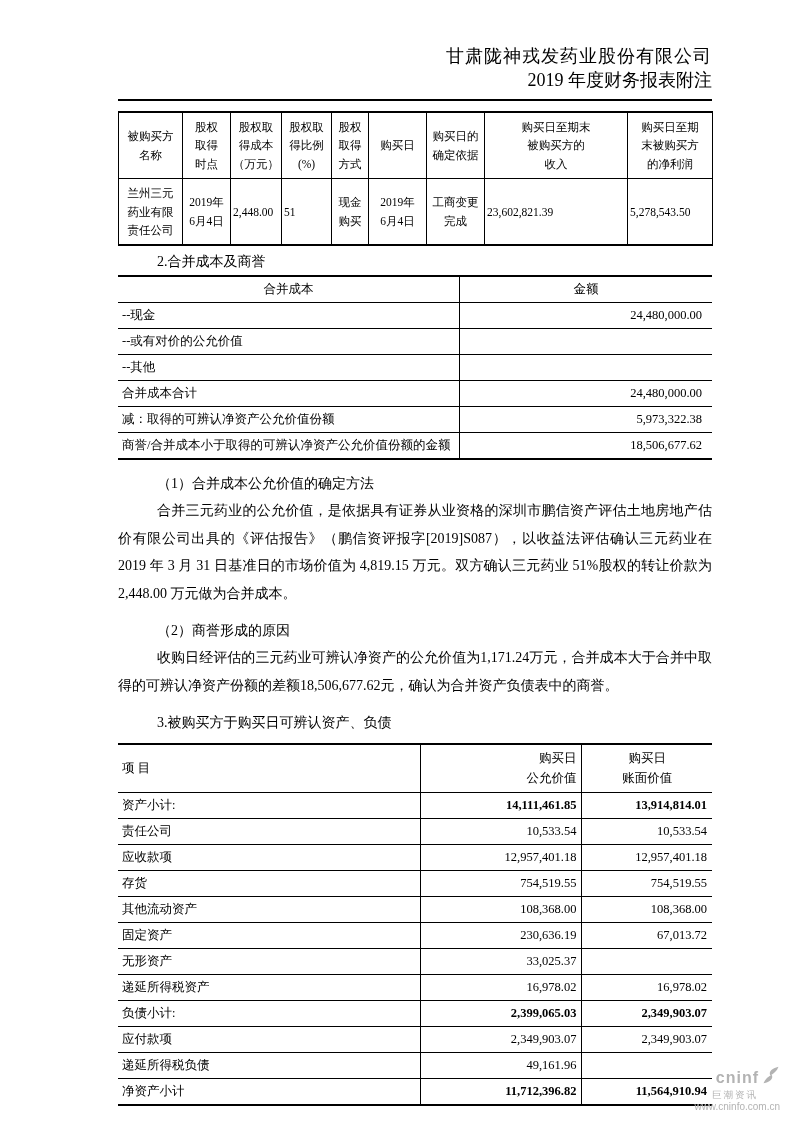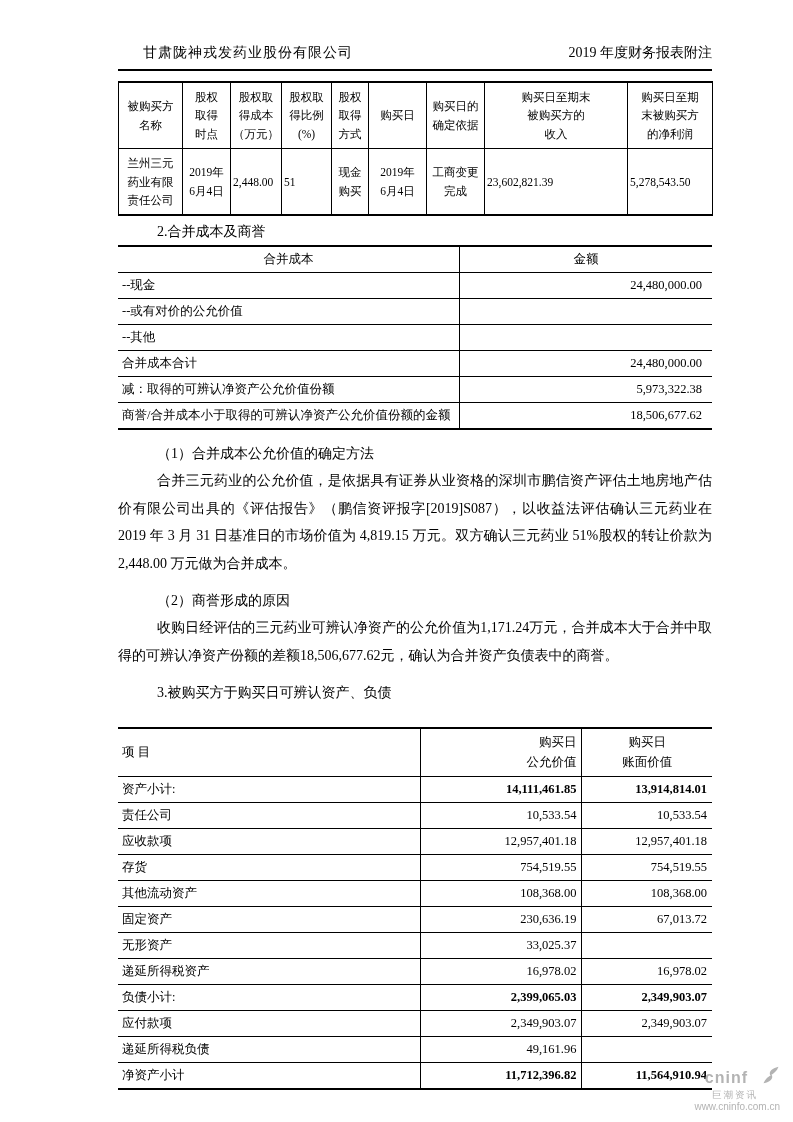--- a/index.html
+++ b/index.html
@@ -8,21 +8,21 @@
     width:793px; height:1122px; position:relative;
     background:#ffffff; color:#000;
     font-family:"Liberation Serif","DejaVu Serif",serif;
     overflow:hidden;
   }
   .content { position:absolute; left:118px; top:44px; width:594px; }
 
   
   .doc-header {
     display:flex; justify-content:space-between; align-items:flex-end;
-    font-size:14px; padding-bottom:7px; border-bottom:2.5px solid #000;
+    font-size:18px; padding-bottom:7px; border-bottom:2.5px solid #000;flex-direction:column;
   }
   .doc-header .left { padding-left:25px; letter-spacing:1px; }
 
   
   #t1 { width:100%; border-collapse:collapse; margin-top:10px;
         border-top:2.5px solid #000; border-bottom:2.5px solid #000;
         font-size:11.5px; table-layout:fixed; }
   #t1 th, #t1 td { border:1px solid #000; text-align:center; vertical-align:middle;
         white-space:pre-line; line-height:1.6; padding:5px 2px; font-weight:normal; }
   #t1 td.num { text-align:left; padding-right:12px; white-space:normal; }
@@ -35,34 +35,34 @@
   #t2 th { text-align:center; }
   #t2 .item  { border-right:1px solid #000; text-align:left; padding-left:4px; }
   #t2 th.item { text-align:center; }
   #t2 .amount { text-align:right; padding-right:10px; }
 
   
   .para-title { font-size:14px; margin:10px 0 0 0; text-indent:39px; line-height:27px; }
   .para-body  { font-size:14px; margin:0; line-height:27.5px; text-align:justify; text-indent:39px; }
 
   
-  #t3 { width:100%; border-collapse:collapse; margin-top:21px;
+  #t3 { width:100%; border-collapse:collapse; margin-top:7px;
         border-top:2.5px solid #000; border-bottom:2.5px solid #000;
         font-size:12.5px; table-layout:fixed; }
   #t3 th { border-bottom:1px solid #000; text-align:center; white-space:pre-line;
         line-height:1.55; padding:4px 2px; font-weight:normal; }
   #t3 td { border-bottom:1px solid #000; padding:4px 2px; height:15px; }
   #t3 .item { text-align:left; padding-left:4px; border-right:1px solid #000; }
   #t3 .fv   { text-align:right; padding-right:5px; border-right:1px solid #000; }
   #t3 .bv   { text-align:right; padding-right:5px; }
   #t3 tr.subtotal .fv, #t3 tr.subtotal .bv { font-weight:bold; }
   .cninfo { position:absolute; right:13px; top:1066px; text-align:right;
             color:#b3b3b3; font-family:"Liberation Sans","DejaVu Sans",sans-serif; line-height:1.25; }
   .cninfo .brand { font-size:16px; font-weight:bold; letter-spacing:1px;
-            display:flex; align-items:center; justify-content:flex-end; gap:14px; }
+            display:flex; align-items:center; justify-content:flex-end; gap:3px; }
   .cninfo .cn-name { font-size:9.5px; letter-spacing:2px; margin-right:22px; }
   .cninfo .url { font-size:10px; }
 </style>
 </head>
 <body>
 
 <div class="content">
 
   <div class="doc-header">
     <span class="left">甘肃陇神戎发药业股份有限公司</span>

